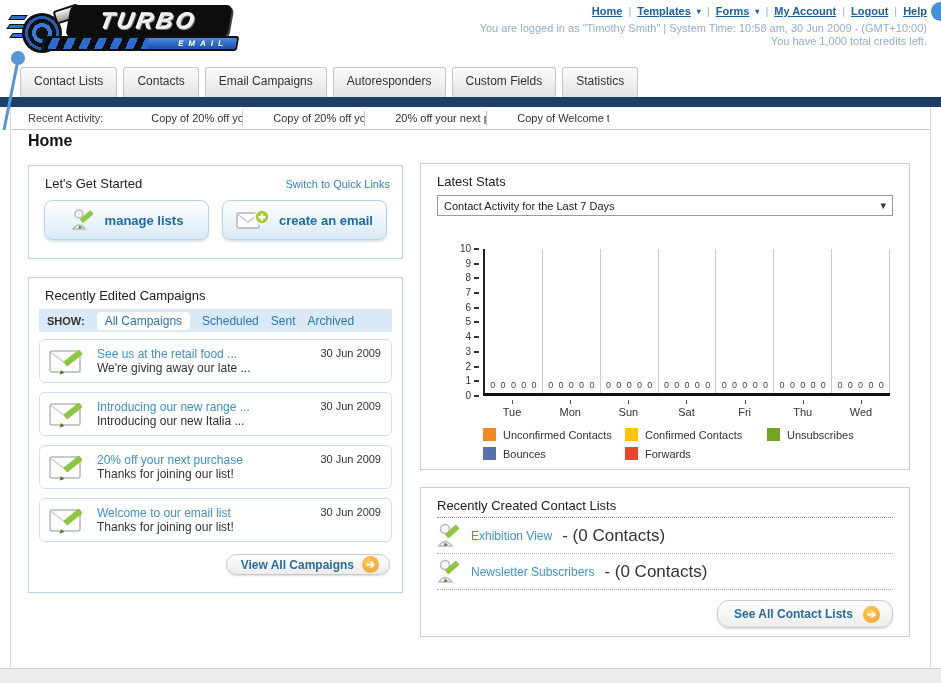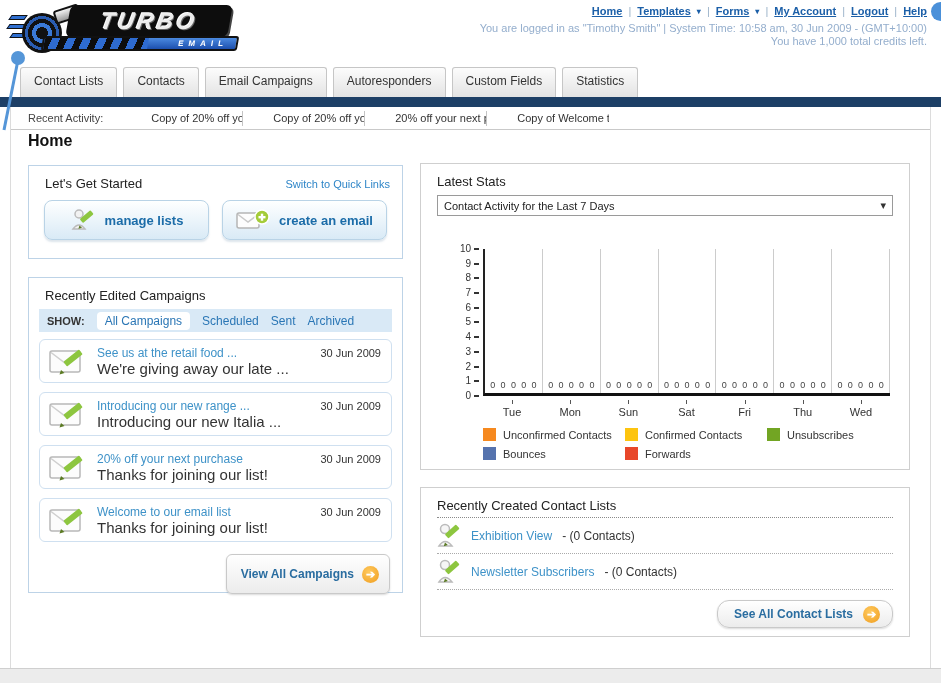--- a/index.html
+++ b/index.html
@@ -87,24 +87,24 @@
     display:flex; align-items:center; gap:12px; padding:0 8px; font-size:11px; }
   #show-label { color:#333; font-weight:bold; }
   .filter { color:#2a76b5; cursor:pointer; font-size:12px; }
   .filter.active { background:#fff; padding:2px 8px; border-radius:4px; }
   #campaign-rows { position:absolute; left:10px; right:10px; top:61px; }
   .camp-row { position:relative; height:44px; border:1px solid #cfe0f0; border-radius:6px; margin-bottom:9px;
     background:#fff; display:flex; align-items:center; padding:0 9px; cursor:pointer; }
   .camp-icon { width:38px; height:30px; margin-right:10px; flex:none; }
   .camp-text { flex:1; min-width:0; }
   .camp-title { font-size:12px; color:#3e92c8; cursor:pointer; white-space:nowrap; }
-  .camp-sub { font-size:15px; color:#333; white-space:nowrap; }
+  .camp-sub { font-size:12px; color:#333; white-space:nowrap; }
   .camp-date { position:absolute; right:10px; top:7px; font-size:11px; color:#333; }
-  #view-all-btn { position:absolute; right:12px; top:276px; height:40px; padding:0 10px 0 14px;
-    border:1px solid #c9c9c9; border-radius:6px; background:linear-gradient(#fff,#ececec);
+  #view-all-btn { position:absolute; right:12px; top:276px; height:21px; padding:0 10px 0 14px;
+    border:1px solid #c9c9c9; border-radius:12px; background:linear-gradient(#fff,#ececec);
     display:flex; align-items:center; gap:8px; font-size:12px; font-weight:bold; color:#2a6da0; cursor:pointer;
     box-shadow:0 1px 2px rgba(0,0,0,.15); }
 
   .arrow-circle { width:17px; height:17px; border-radius:50%; background:radial-gradient(circle at 40% 35%, #ffc95e, #ef9d1f);
     display:flex; align-items:center; justify-content:center; color:#fff; font-size:11px; line-height:1; }
   .arrow-circle::before { content:"\2794"; }
 
   
   #panel-stats { left:420px; top:163px; width:490px; height:307px; }
   #stats-select { position:absolute; left:16px; right:16px; top:31px; height:21px; border:1px solid #9a9a9a;
@@ -129,21 +129,21 @@
   .legend-item { width:142px; display:flex; align-items:center; gap:7px; margin-bottom:6px; font-size:11px; color:#333; }
   .swatch { width:13px; height:13px; flex:none; display:inline-block; }
 
   
   #panel-lists { left:420px; top:487px; width:490px; height:150px; }
   #lists-body { position:absolute; left:16px; right:16px; top:29px; }
   .dotted-sep { border-bottom:1px dotted #8a8a8a; }
   .list-item { display:flex; align-items:center; gap:10px; height:36px; border-bottom:1px dotted #aaa; cursor:pointer; }
   .list-icon { width:24px; height:26px; flex:none; }
   .list-name { font-size:12px; color:#3e92c8; cursor:pointer; }
-  .list-suffix { font-size:12px; color:#333; }
+  .list-suffix { font-size:17px; color:#333; }
   #see-all-btn { position:absolute; right:16px; top:112px; height:28px; padding:0 12px 0 16px;
     border:1px solid #c9c9c9; border-radius:12px; background:linear-gradient(#fff,#ececec);
     display:flex; align-items:center; gap:10px; font-size:12px; font-weight:bold; color:#2a6da0; cursor:pointer;
     box-shadow:0 1px 2px rgba(0,0,0,.15); }
 </style>
 </head>
 <body>
 
 <div id="header">
   <div id="logo">

